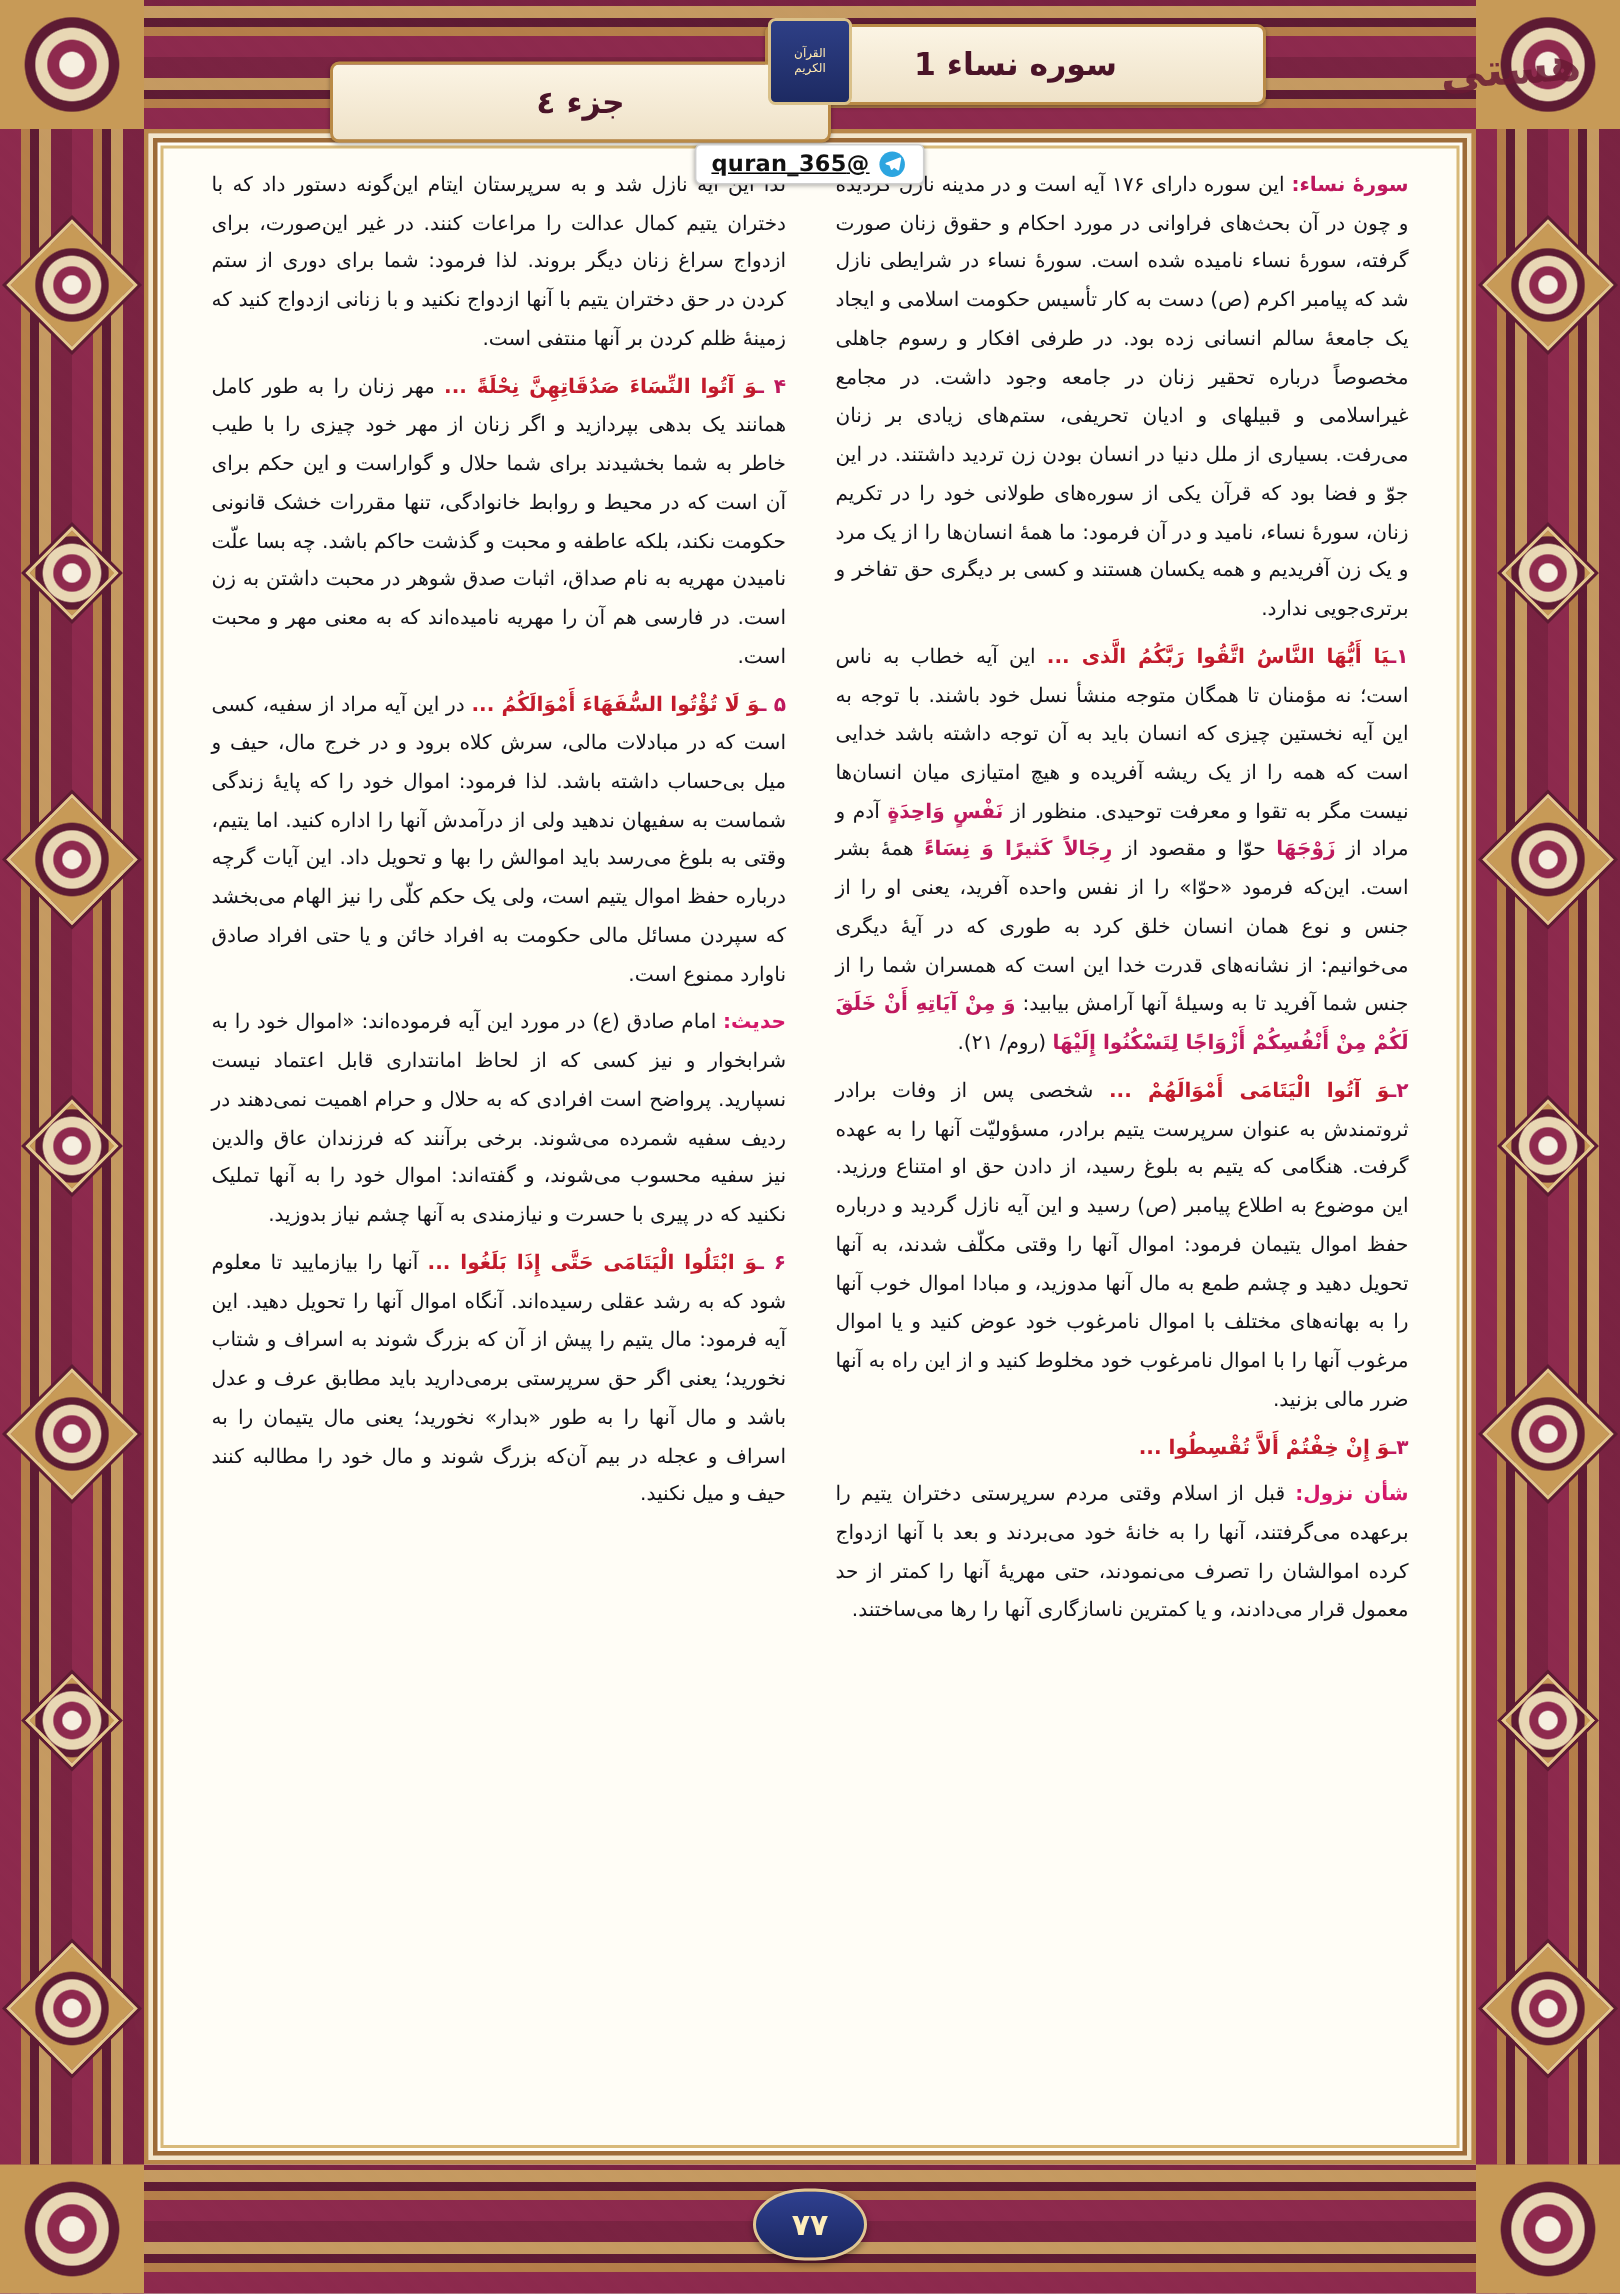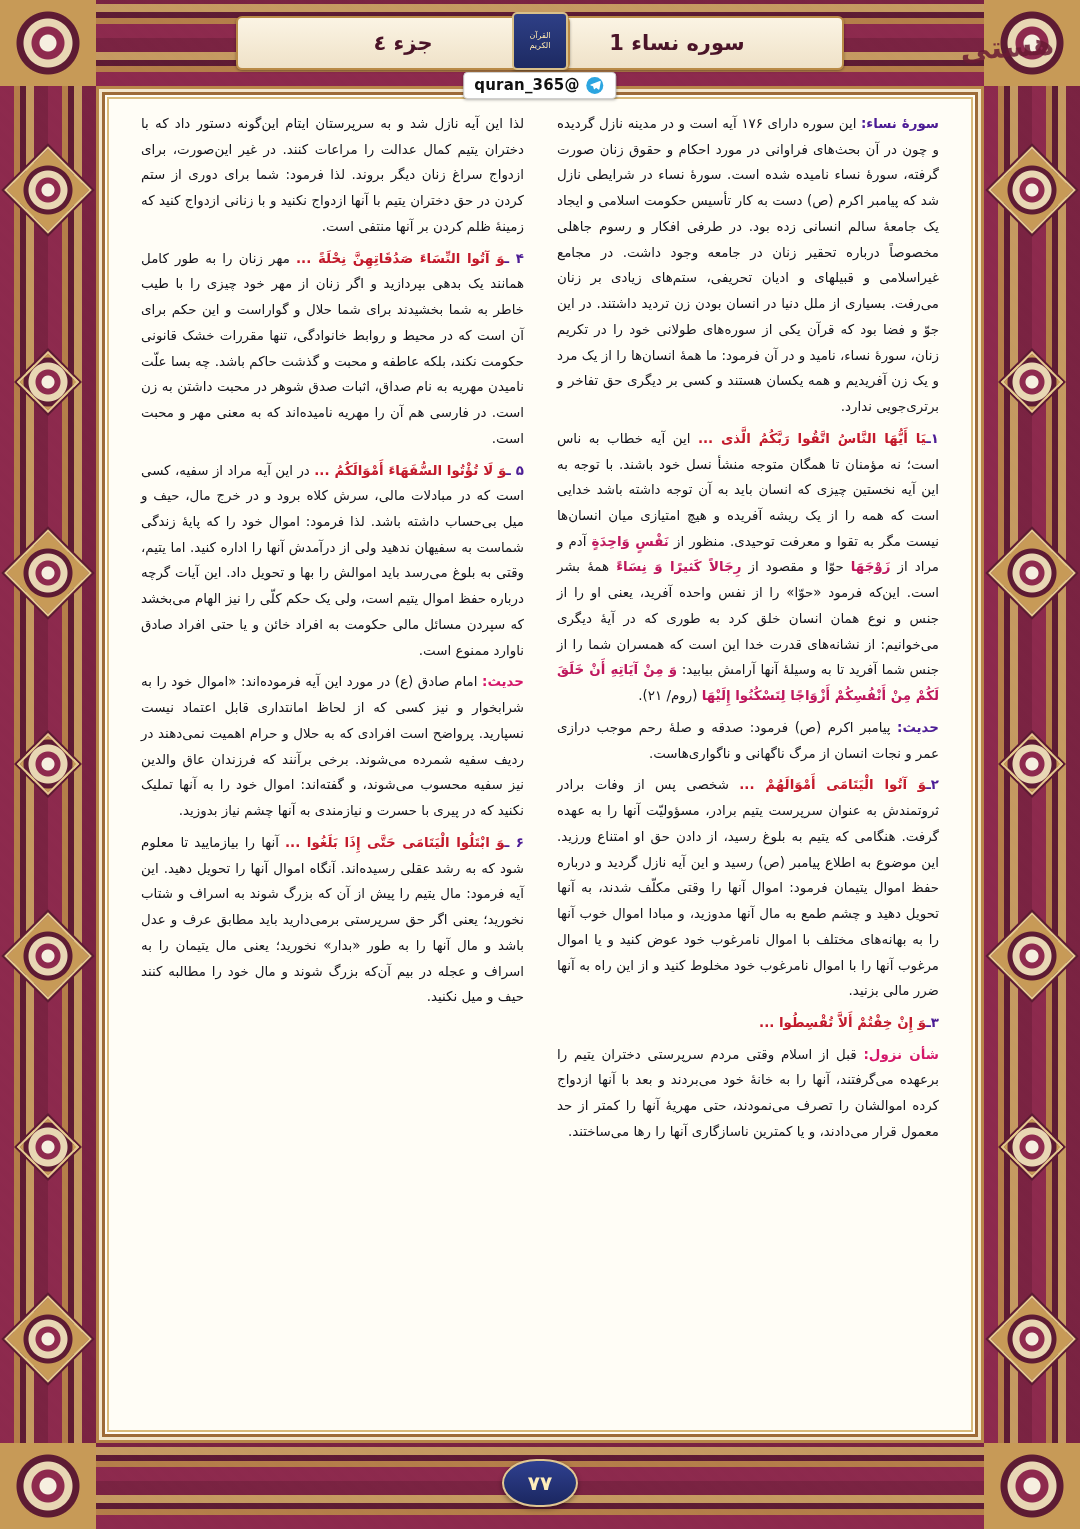--- a/index.html
+++ b/index.html
@@ -80,21 +80,21 @@
   }
   .hdr-plate{
     position:absolute;top:16px;height:50px;
     background:linear-gradient(180deg,#fbf4e4,#efe2c8);
     border:2px solid #b98a46;
     border-radius:6px;
     display:flex;align-items:center;justify-content:center;
     box-shadow:0 1px 3px rgba(0,0,0,.35);
   }
   .hdr-sura{right:236px;width:330px;}
-  .hdr-juz{left:236px;width:330px;}
+  .hdr-juz{left:220px;width:330px;margin-top:25px;}
   .hdr-plate span{
     font-size:21px;font-weight:bold;color:#4a1428;
     font-family:"DejaVu Sans","Liberation Sans",sans-serif;
   }
   .hdr-logo{
     position:absolute;top:12px;left:50%;transform:translateX(-50%);
     width:56px;height:58px;
     background:linear-gradient(180deg,#2e3f86,#1d2a62);
     border:2px solid #d9c089;border-radius:5px;
     display:flex;align-items:center;justify-content:center;
@@ -103,28 +103,29 @@
   }
   .brand-mark{
     position:absolute;top:18px;right:18px;width:110px;height:56px;
     color:#6a1a34;font-size:30px;font-weight:bold;opacity:.85;
     display:flex;align-items:center;justify-content:center;
     transform:rotate(-4deg);
   }
 
   
   .tg-badge{
-    position:absolute;top:72px;left:50%;transform:translateX(-50%);
+    position:absolute;top:96px;left:50%;transform:translateX(-50%);
     z-index:9;
     display:flex;align-items:center;gap:7px;
     background:#ffffff;
     border:1px solid #cfcfcf;
     border-radius:4px;
     padding:3px 12px 4px 10px;
     box-shadow:0 1px 3px rgba(0,0,0,.3);
+    text-decoration:underline;
   }
   .tg-badge .tg-icon{
     width:17px;height:17px;border-radius:50%;
     background:#2ca5e0;display:inline-flex;align-items:center;justify-content:center;
   }
   .tg-badge .tg-icon svg{display:block}
   .tg-badge .tg-txt{font-size:15px;color:#111;font-weight:bold;letter-spacing:.2px;}
 
   
   .content-frame{
@@ -148,21 +149,21 @@
     width:50%;box-sizing:border-box;
     padding:0 16px;
     font-size:13.4px;line-height:1.92;
     color:#14131a;
     text-align:justify;
     text-justify:inter-word;
     overflow:hidden;
   }
   .col.right-col{border-left:1px solid transparent;}
   .para{margin:0 0 6px 0;}
-  .lbl-red{color:#4c1d95;font-weight:bold;}
+  .lbl-red{color:#be185d;font-weight:bold;}
   .lbl-pink{color:#d4186a;font-weight:bold;}
   .ayah{color:#c21a2b;font-weight:bold;}
   .ayah-pink{color:#be185d;font-weight:bold;}
 
   
   .page-num{
     position:absolute;bottom:22px;left:50%;transform:translateX(-50%);
     width:72px;height:44px;
     background:linear-gradient(180deg,#2f4090,#1b2760);
     border:2px solid #e0c792;
@@ -244,23 +245,20 @@
       <div class="col right-col">
 
         <p class="para">
           <span class="lbl-red">سورۀ نساء:</span><span> این سوره دارای ۱۷۶ آیه است و در مدینه نازل گردیده و چون در آن بحث‌های فراوانی در مورد احکام و حقوق زنان صورت گرفته، سورۀ نساء نامیده شده است. سورۀ نساء در شرایطی نازل شد که پیامبر اکرم (ص) دست به کار تأسیس حکومت اسلامی و ایجاد یک جامعۀ سالم انسانی زده بود. در طرفی افکار و رسوم جاهلی مخصوصاً درباره تحقیر زنان در جامعه وجود داشت. در مجامع غیراسلامی و قبیلهای و ادیان تحریفی، ستم‌های زیادی بر زنان می‌رفت. بسیاری از ملل دنیا در انسان بودن زن تردید داشتند. در این جوّ و فضا بود که قرآن یکی از سوره‌های طولانی خود را در تکریم زنان، سورۀ نساء، نامید و در آن فرمود: ما همۀ انسان‌ها را از یک مرد و یک زن آفریدیم و همه یکسان هستند و کسی بر دیگری حق تفاخر و برتری‌جویی ندارد.</span>
         </p>
 
         <p class="para">
           <span class="lbl-red">۱ـ</span><span class="ayah">یَا أَیُّهَا النَّاسُ اتَّقُوا رَبَّكُمُ الَّذی ...</span><span> این آیه خطاب به ناس است؛ نه مؤمنان تا همگان متوجه منشأ نسل خود باشند. با توجه به این آیه نخستین چیزی که انسان باید به آن توجه داشته باشد خدایی است که همه را از یک ریشه آفریده و هیچ امتیازی میان انسان‌ها نیست مگر به تقوا و معرفت توحیدی. منظور از </span><span class="ayah-pink">نَفْسٍ وَاحِدَةٍ</span><span> آدم و مراد از </span><span class="ayah-pink">زَوْجَهَا</span><span> حوّا و مقصود از </span><span class="ayah-pink">رِجَالاً كَثیرًا وَ نِسَاءً</span><span> همۀ بشر است. این‌که فرمود «حوّا» را از نفس واحده آفرید، یعنی او را از جنس و نوع همان انسان خلق کرد به طوری که در آیۀ دیگری می‌خوانیم: از نشانه‌های قدرت خدا این است که همسران شما را از جنس شما آفرید تا به وسیلۀ آنها آرامش بیابید: </span><span class="ayah-pink">وَ مِنْ آیَاتِهِ أَنْ خَلَقَ لَكُمْ مِنْ أَنْفُسِكُمْ أَزْوَاجًا لِتَسْكُنُوا إِلَیْهَا</span><span> (روم/ ۲۱).</span>
         </p>
 
-        <p class="para">
-          <span class="lbl-red">حدیث:</span><span> پیامبر اکرم (ص) فرمود: صدقه و صلۀ رحم موجب درازی عمر و نجات انسان از مرگ ناگهانی و ناگواری‌هاست.</span>
-        </p>
 
         <p class="para">
           <span class="lbl-red">۲ـ</span><span class="ayah">وَ آتُوا الْیَتَامَى أَمْوَالَهُمْ ...</span><span> شخصی پس از وفات برادر ثروتمندش به عنوان سرپرست یتیم برادر، مسؤولیّت آنها را به عهده گرفت. هنگامی که یتیم به بلوغ رسید، از دادن حق او امتناع ورزید. این موضوع به اطلاع پیامبر (ص) رسید و این آیه نازل گردید و درباره حفظ اموال یتیمان فرمود: اموال آنها را وقتی مکلّف شدند، به آنها تحویل دهید و چشم طمع به مال آنها مدوزید، و مبادا اموال خوب آنها را به بهانه‌های مختلف با اموال نامرغوب خود عوض کنید و یا اموال مرغوب آنها را با اموال نامرغوب خود مخلوط کنید و از این راه به آنها ضرر مالی بزنید.</span>
         </p>
 
         <p class="para">
           <span class="lbl-red">۳ـ</span><span class="ayah">وَ إِنْ خِفْتُمْ أَلاَّ تُقْسِطُوا ...</span>
         </p>
 
         <p class="para">

